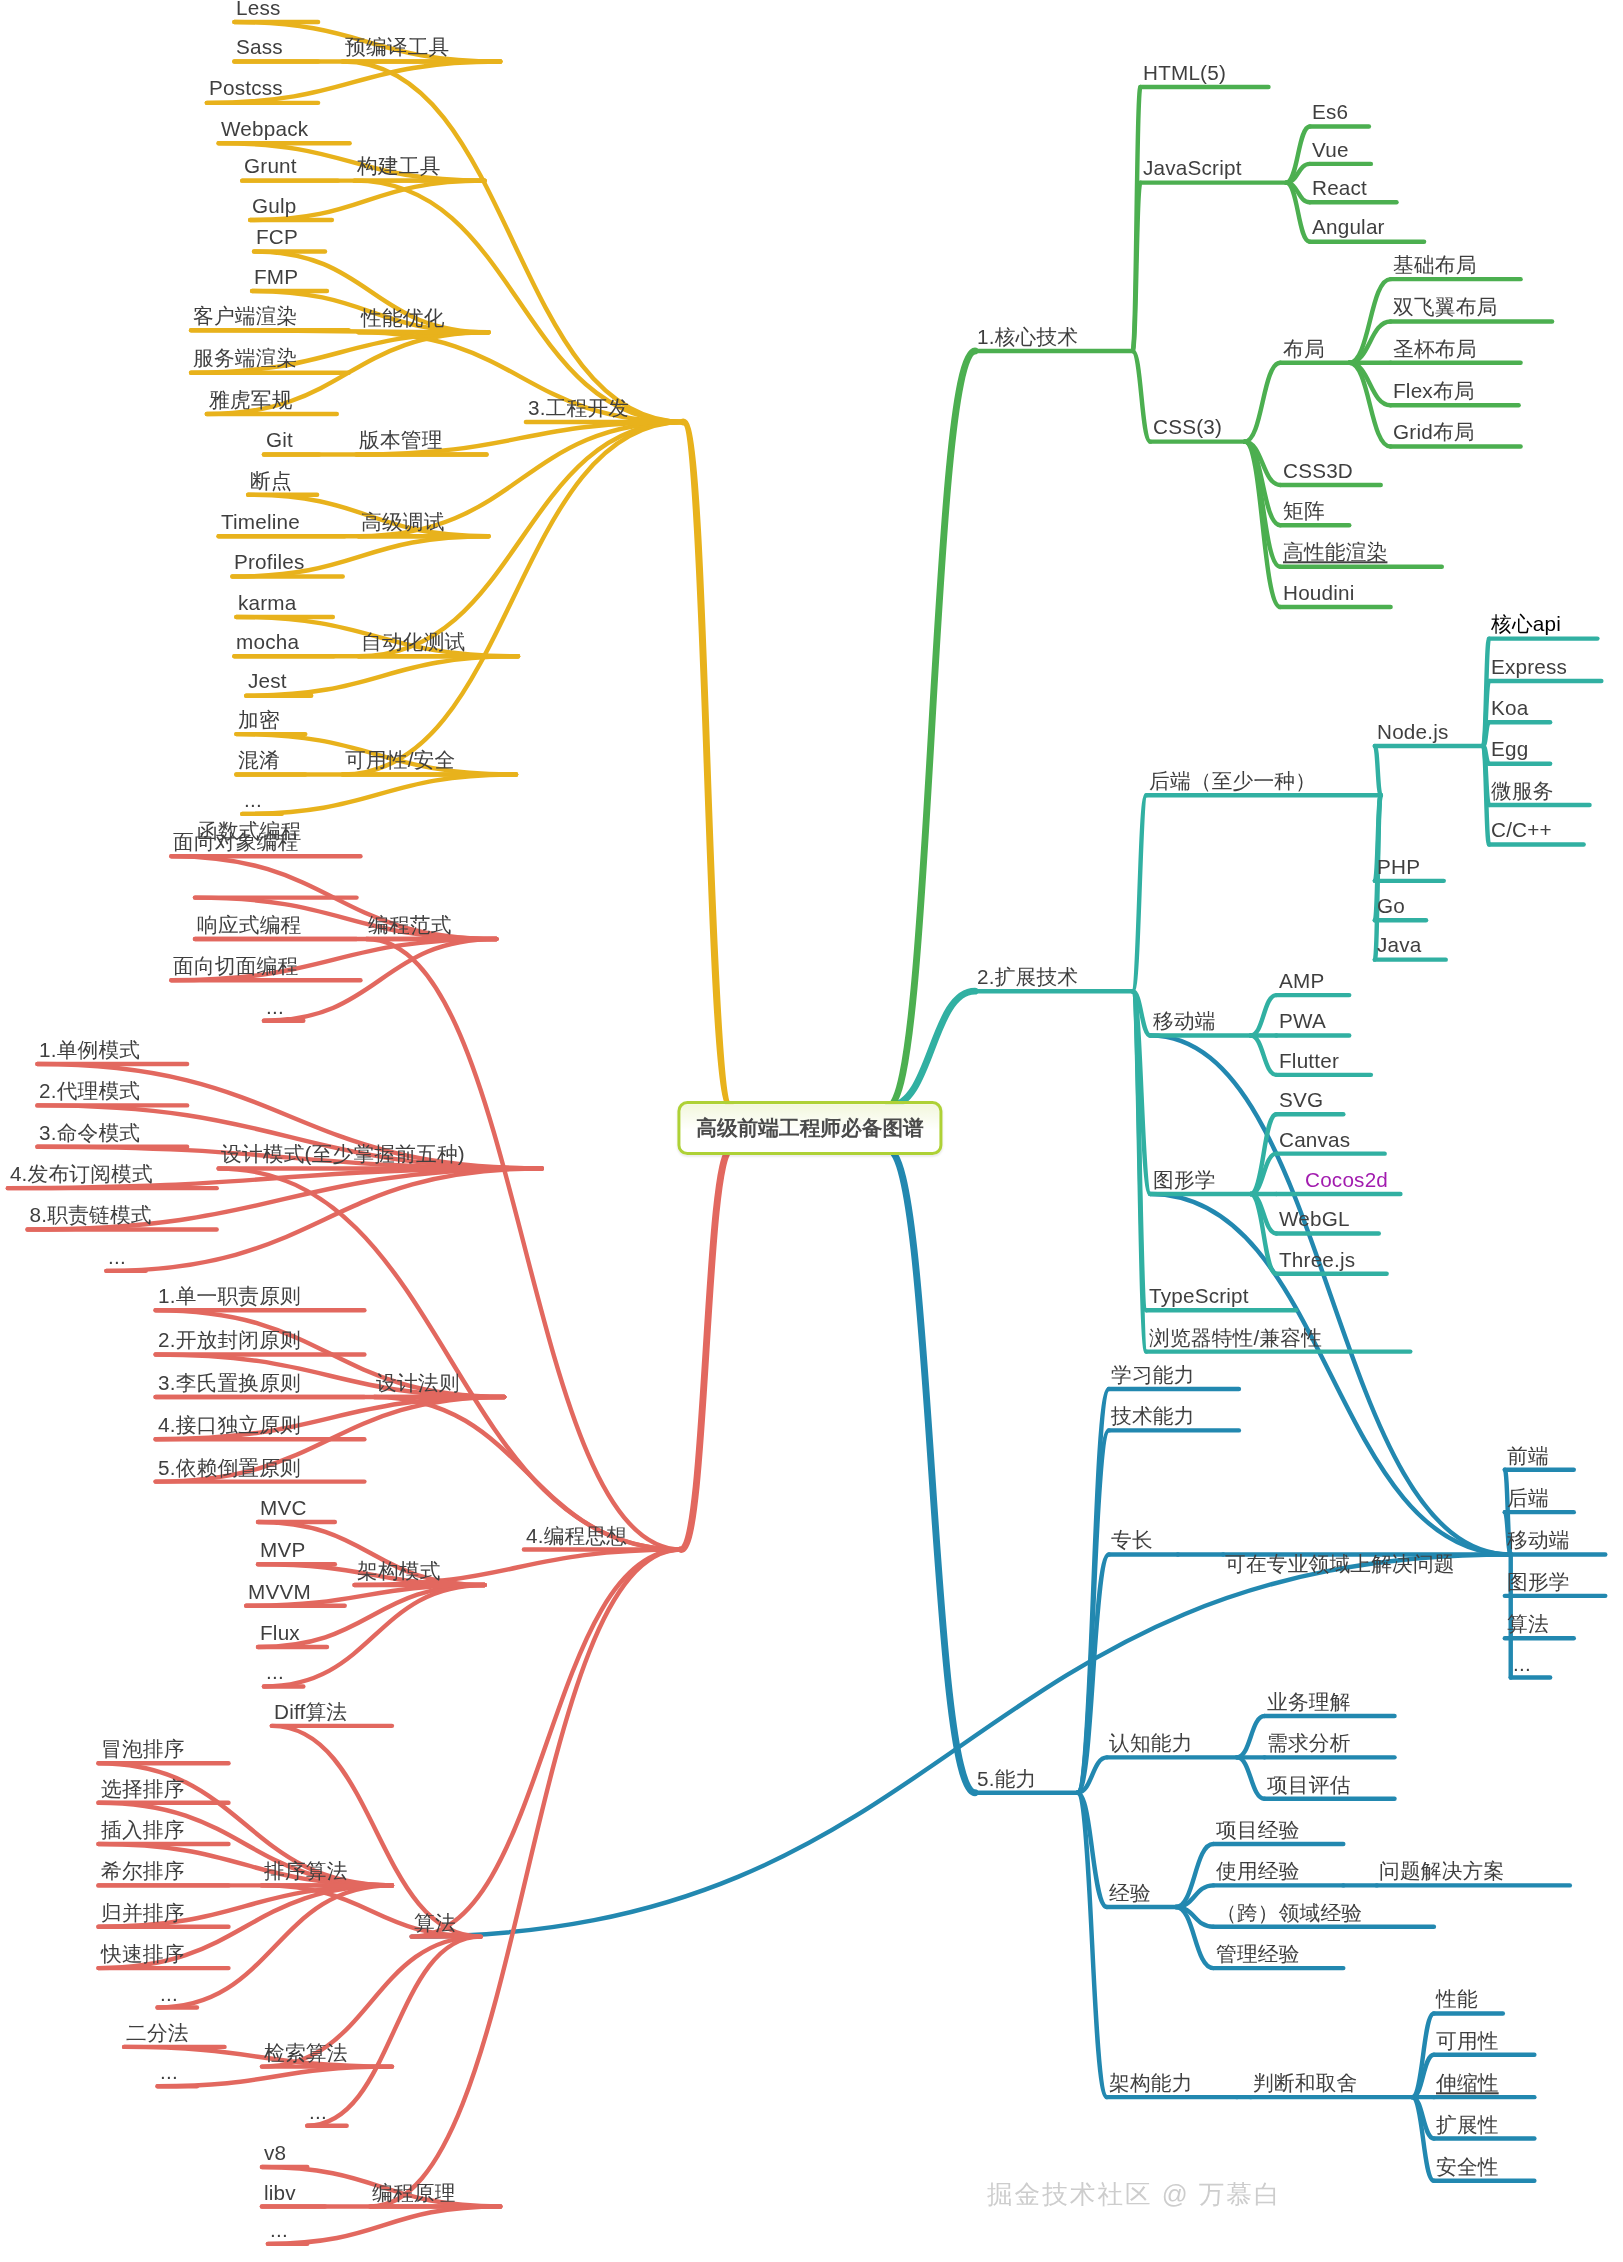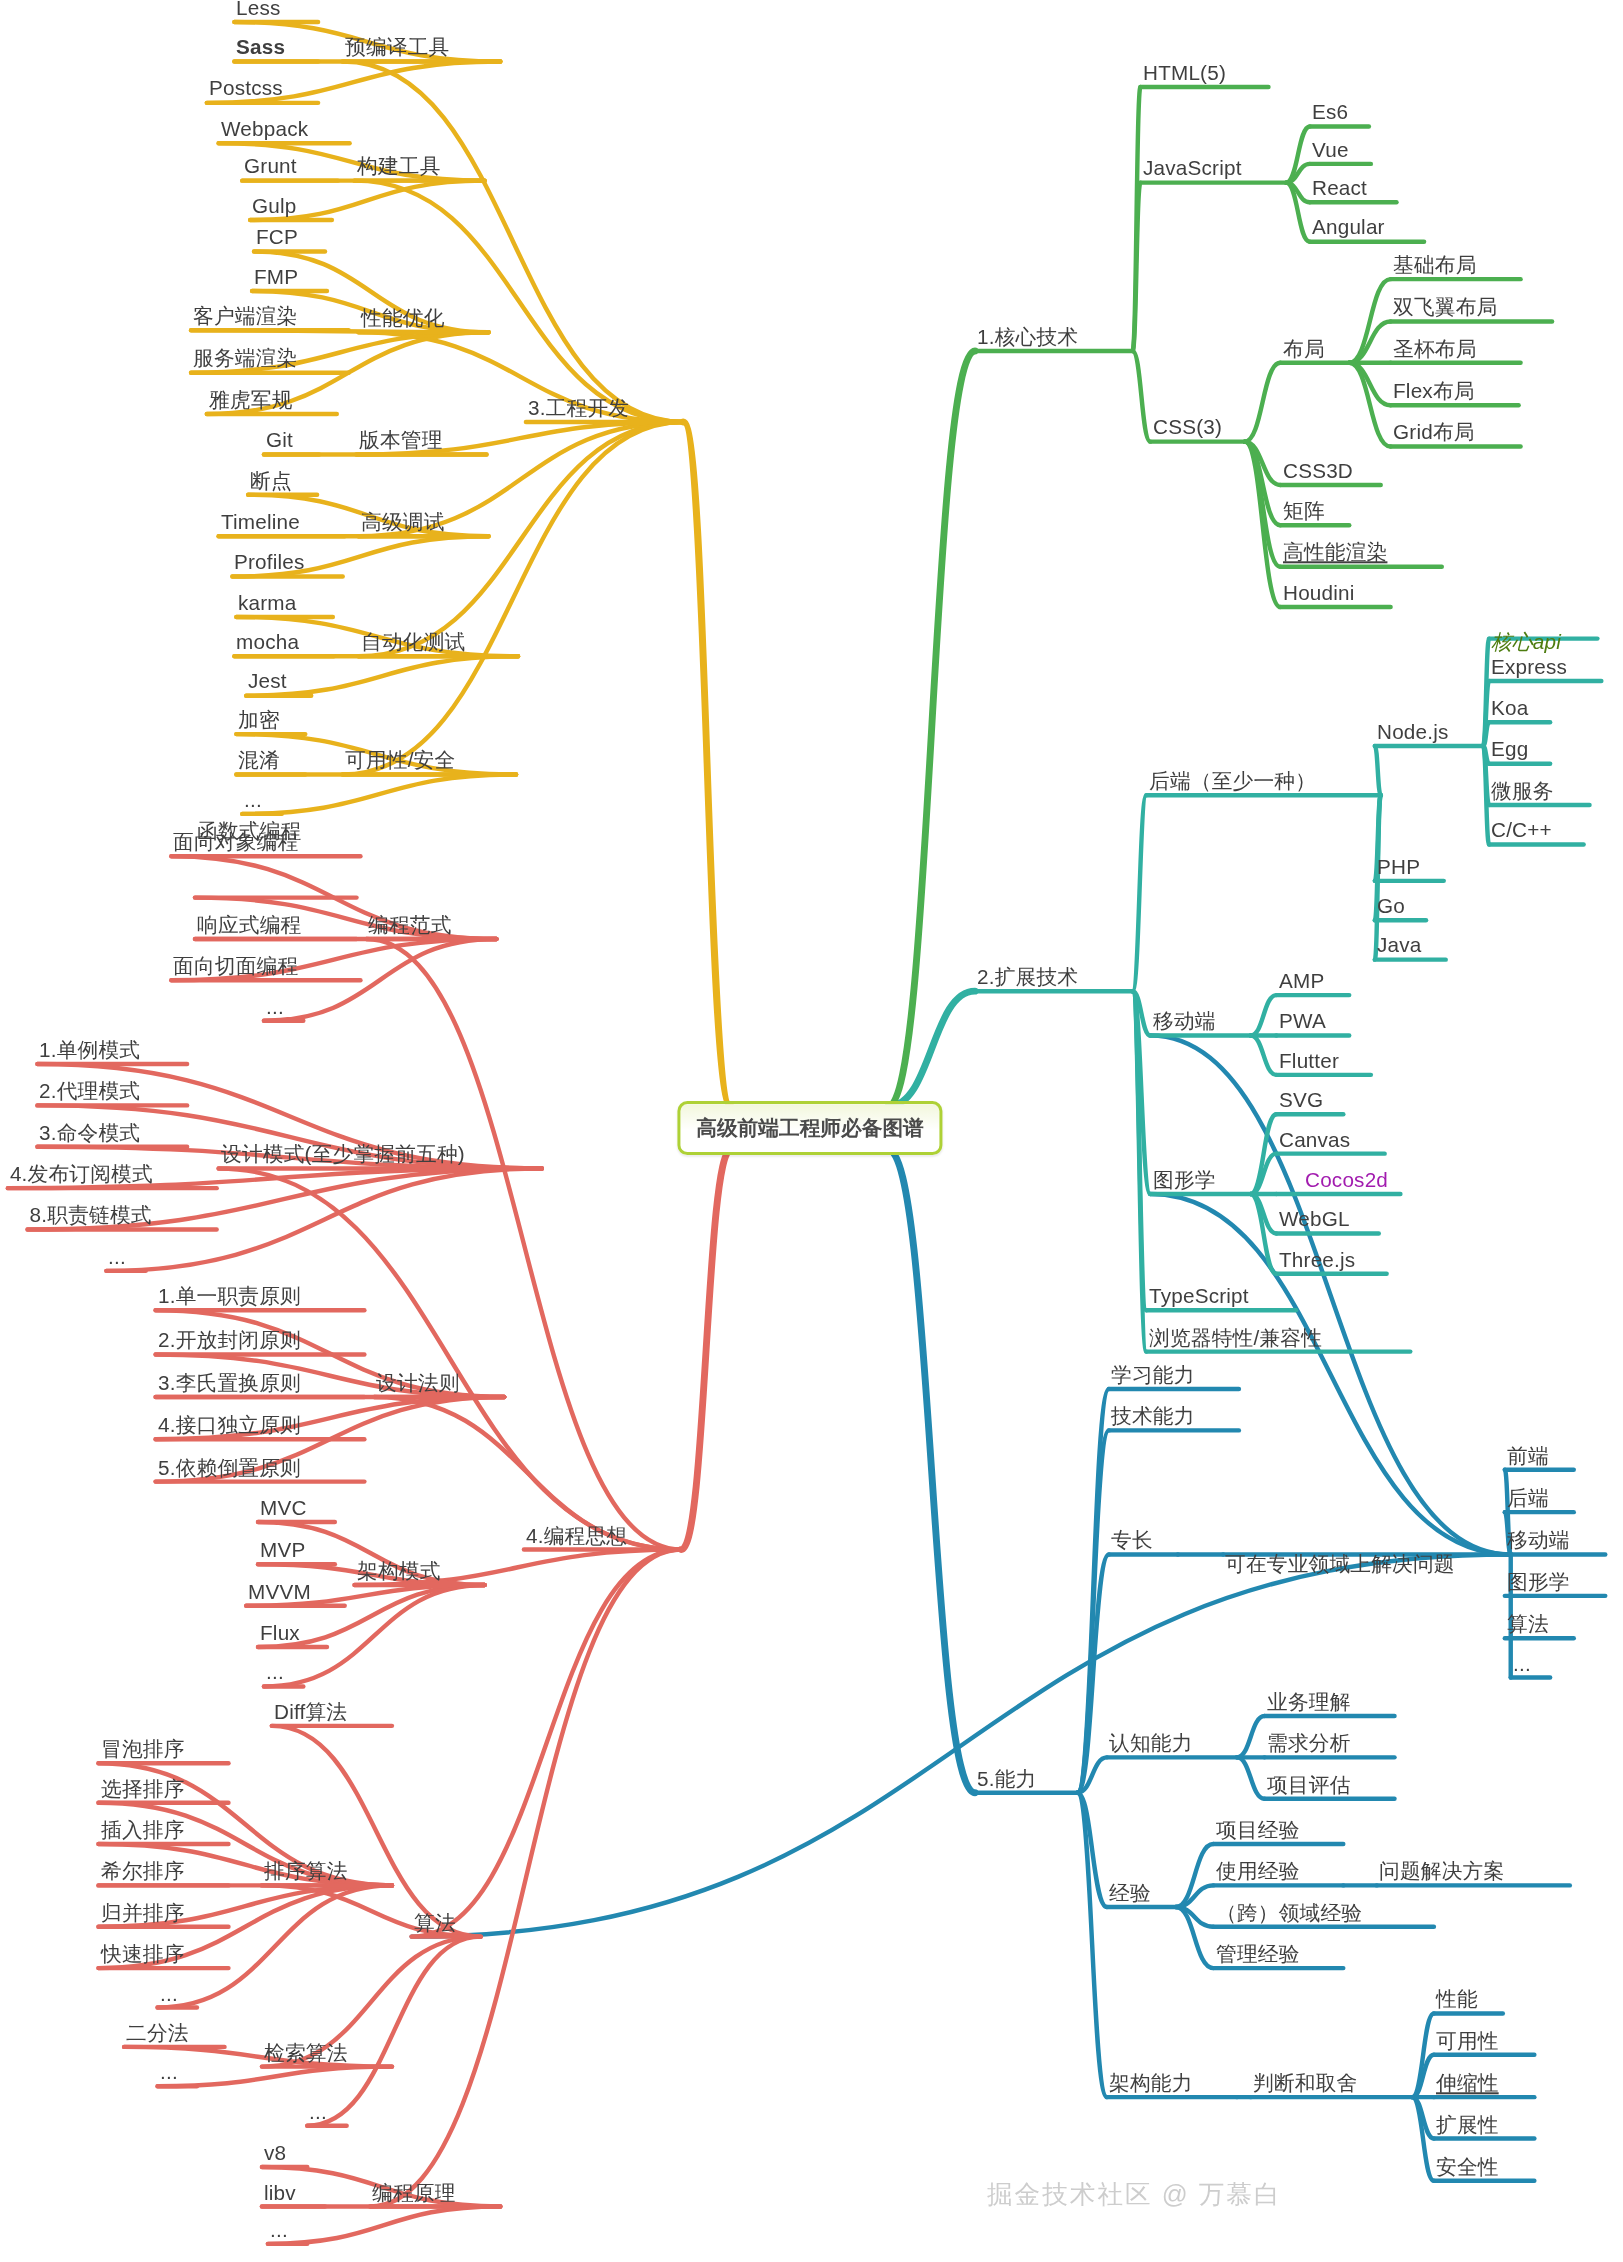--- a/index.html
+++ b/index.html
@@ -331,21 +331,21 @@
       <path d="M1456 2086 L1558 2086" stroke="#2288b0" stroke-width="4.5" fill="none" stroke-linecap="round"></path>
       <path d="M1456 2129 L1558 2129" stroke="#2288b0" stroke-width="4.5" fill="none" stroke-linecap="round"></path>
       <path d="M1456 2171 L1558 2171" stroke="#2288b0" stroke-width="4.5" fill="none" stroke-linecap="round"></path>
       <path d="M1456 2214 L1558 2214" stroke="#2288b0" stroke-width="4.5" fill="none" stroke-linecap="round"></path>
       <path d="M1270 2129 L1434 2129" stroke="#2288b0" stroke-width="4.5" fill="none" stroke-linecap="round"></path>
       <path d="M1124 2129 L1256 2129" stroke="#2288b0" stroke-width="4.5" fill="none" stroke-linecap="round"></path>
       <path d="M990 1820 L1094 1820" stroke="#2288b0" stroke-width="4.5" fill="none" stroke-linecap="round"></path>
     </svg>
   <div id="labels">
       <div class="node r" style="left: 234px; top: 21.7px; color: rgb(63, 63, 63);">Less</div>
-      <div class="node r" style="left: 234px; top: 61px; color: rgb(63, 63, 63); font-weight: bold;">Sass</div>
+      <div class="node r" style="left: 234px; top: 61px; color: rgb(63, 63, 63);">Sass</div>
       <div class="node r" style="left: 207px; top: 102px; color: rgb(63, 63, 63);">Postcss</div>
       <div class="node r" style="left: 343px; top: 61px; color: rgb(63, 63, 63);">预编译工具</div>
       <div class="node r" style="left: 219px; top: 143px; color: rgb(63, 63, 63);">Webpack</div>
       <div class="node r" style="left: 242px; top: 180px; color: rgb(63, 63, 63);">Grunt</div>
       <div class="node r" style="left: 250px; top: 220px; color: rgb(63, 63, 63);">Gulp</div>
       <div class="node r" style="left: 355px; top: 180px; color: rgb(63, 63, 63);">构建工具</div>
       <div class="node r" style="left: 254px; top: 251px; color: rgb(63, 63, 63);">FCP</div>
       <div class="node r" style="left: 252px; top: 291px; color: rgb(63, 63, 63);">FMP</div>
       <div class="node r" style="left: 191px; top: 330px; color: rgb(63, 63, 63);">客户端渲染</div>
       <div class="node r" style="left: 191px; top: 372px; color: rgb(63, 63, 63);">服务端渲染</div>
@@ -421,21 +421,21 @@
       <div class="node r" style="left: 1391px; top: 363px; color: rgb(63, 63, 63);">圣杯布局</div>
       <div class="node r" style="left: 1391px; top: 405px; color: rgb(63, 63, 63);">Flex布局</div>
       <div class="node r" style="left: 1391px; top: 446px; color: rgb(63, 63, 63);">Grid布局</div>
       <div class="node r" style="left: 1281px; top: 363px; color: rgb(63, 63, 63);">布局</div>
       <div class="node r" style="left: 1281px; top: 485px; color: rgb(63, 63, 63);">CSS3D</div>
       <div class="node r" style="left: 1281px; top: 525px; color: rgb(63, 63, 63);">矩阵</div>
       <div class="node r" style="left: 1281px; top: 566px; color: rgb(63, 63, 63); text-decoration: underline;">高性能渲染</div>
       <div class="node r" style="left: 1281px; top: 607px; color: rgb(63, 63, 63);">Houdini</div>
       <div class="node r" style="left: 1151px; top: 441px; color: rgb(63, 63, 63);">CSS(3)</div>
       <div class="node r" style="left: 975px; top: 351px; color: rgb(63, 63, 63);">1.核心技术</div>
-      <div class="node r" style="left: 1489px; top: 656px; color: #4d7c0f; font-style: italic;">核心api</div>
+      <div class="node r" style="left: 1489px; top: 638px; color: #000000;">核心api</div>
       <div class="node r" style="left: 1489px; top: 681px; color: rgb(63, 63, 63);">Express</div>
       <div class="node r" style="left: 1489px; top: 722px; color: rgb(63, 63, 63);">Koa</div>
       <div class="node r" style="left: 1489px; top: 763px; color: rgb(63, 63, 63);">Egg</div>
       <div class="node r" style="left: 1489px; top: 805px; color: rgb(63, 63, 63);">微服务</div>
       <div class="node r" style="left: 1489px; top: 844px; color: rgb(63, 63, 63);">C/C++</div>
       <div class="node r" style="left: 1375px; top: 746px; color: rgb(63, 63, 63);">Node.js</div>
       <div class="node r" style="left: 1375px; top: 881px; color: rgb(63, 63, 63);">PHP</div>
       <div class="node r" style="left: 1375px; top: 920px; color: rgb(63, 63, 63);">Go</div>
       <div class="node r" style="left: 1375px; top: 959px; color: rgb(63, 63, 63);">Java</div>
       <div class="node r" style="left: 1147px; top: 795px; color: rgb(63, 63, 63);">后端（至少一种）</div>

